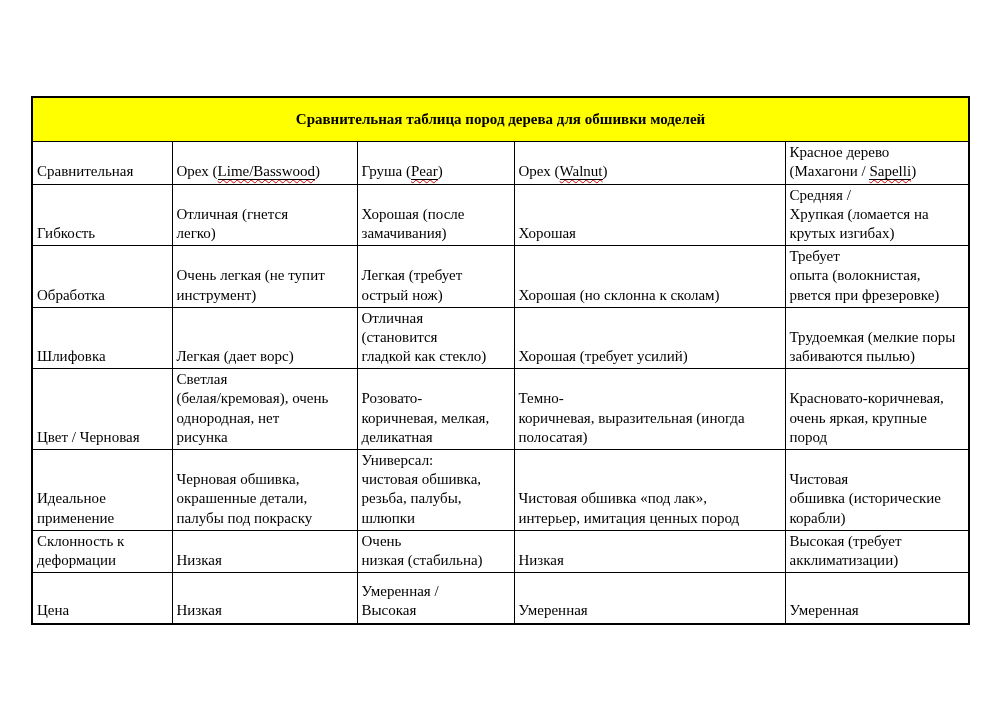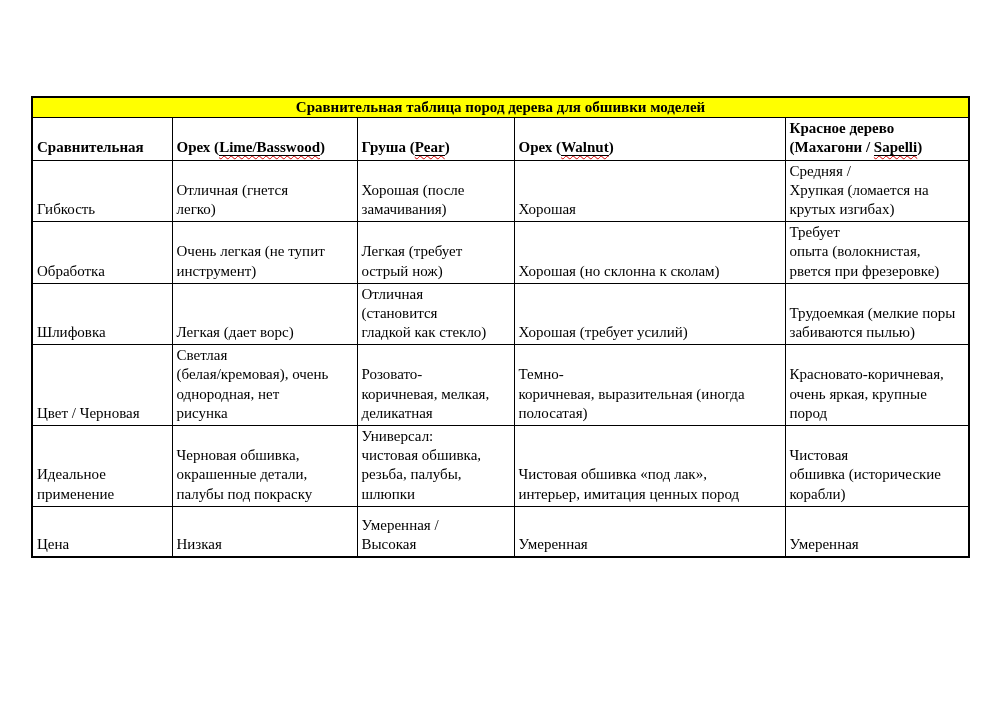--- a/index.html
+++ b/index.html
@@ -33,24 +33,24 @@
     line-height: 1.28;
     white-space: pre-line;
     overflow: hidden;
     font-weight: normal;
   }
   tr.title-row td {
     background: #ffff00;
     text-align: center;
     font-weight: bold;
     vertical-align: middle;
-    padding: 0 2px;
+    padding: 12px 2px;
   }
   tr.header-row th {
-    font-weight: bold;
+    font-weight: normal;
   }
   .u-spell {
     border-bottom: 1px solid #000000;
     text-decoration: underline wavy #d40000;
     text-decoration-thickness: 1px;
     text-underline-offset: 3px;
   }
 </style>
 </head>
 <body>
@@ -133,20 +133,30 @@
         <td>Универсал:
 чистовая обшивка,
 резьба, палубы,
 шлюпки</td>
         <td>Чистовая обшивка «под лак»,
 интерьер, имитация ценных пород</td>
         <td>Чистовая
 обшивка (исторические
 корабли)</td>
       </tr>
+      <tr style="height:39px">
+        <td>Склонность к
+деформации</td>
+        <td>Низкая</td>
+        <td>Очень
+низкая (стабильна)</td>
+        <td>Низкая</td>
+        <td>Высокая (требует
+акклиматизации)</td>
+      </tr>
       <tr style="height:51px">
         <td>Цена</td>
         <td>Низкая</td>
         <td>Умеренная /
 Высокая</td>
         <td>Умеренная</td>
         <td>Умеренная</td>
       </tr>
     </tbody>
   </table>

